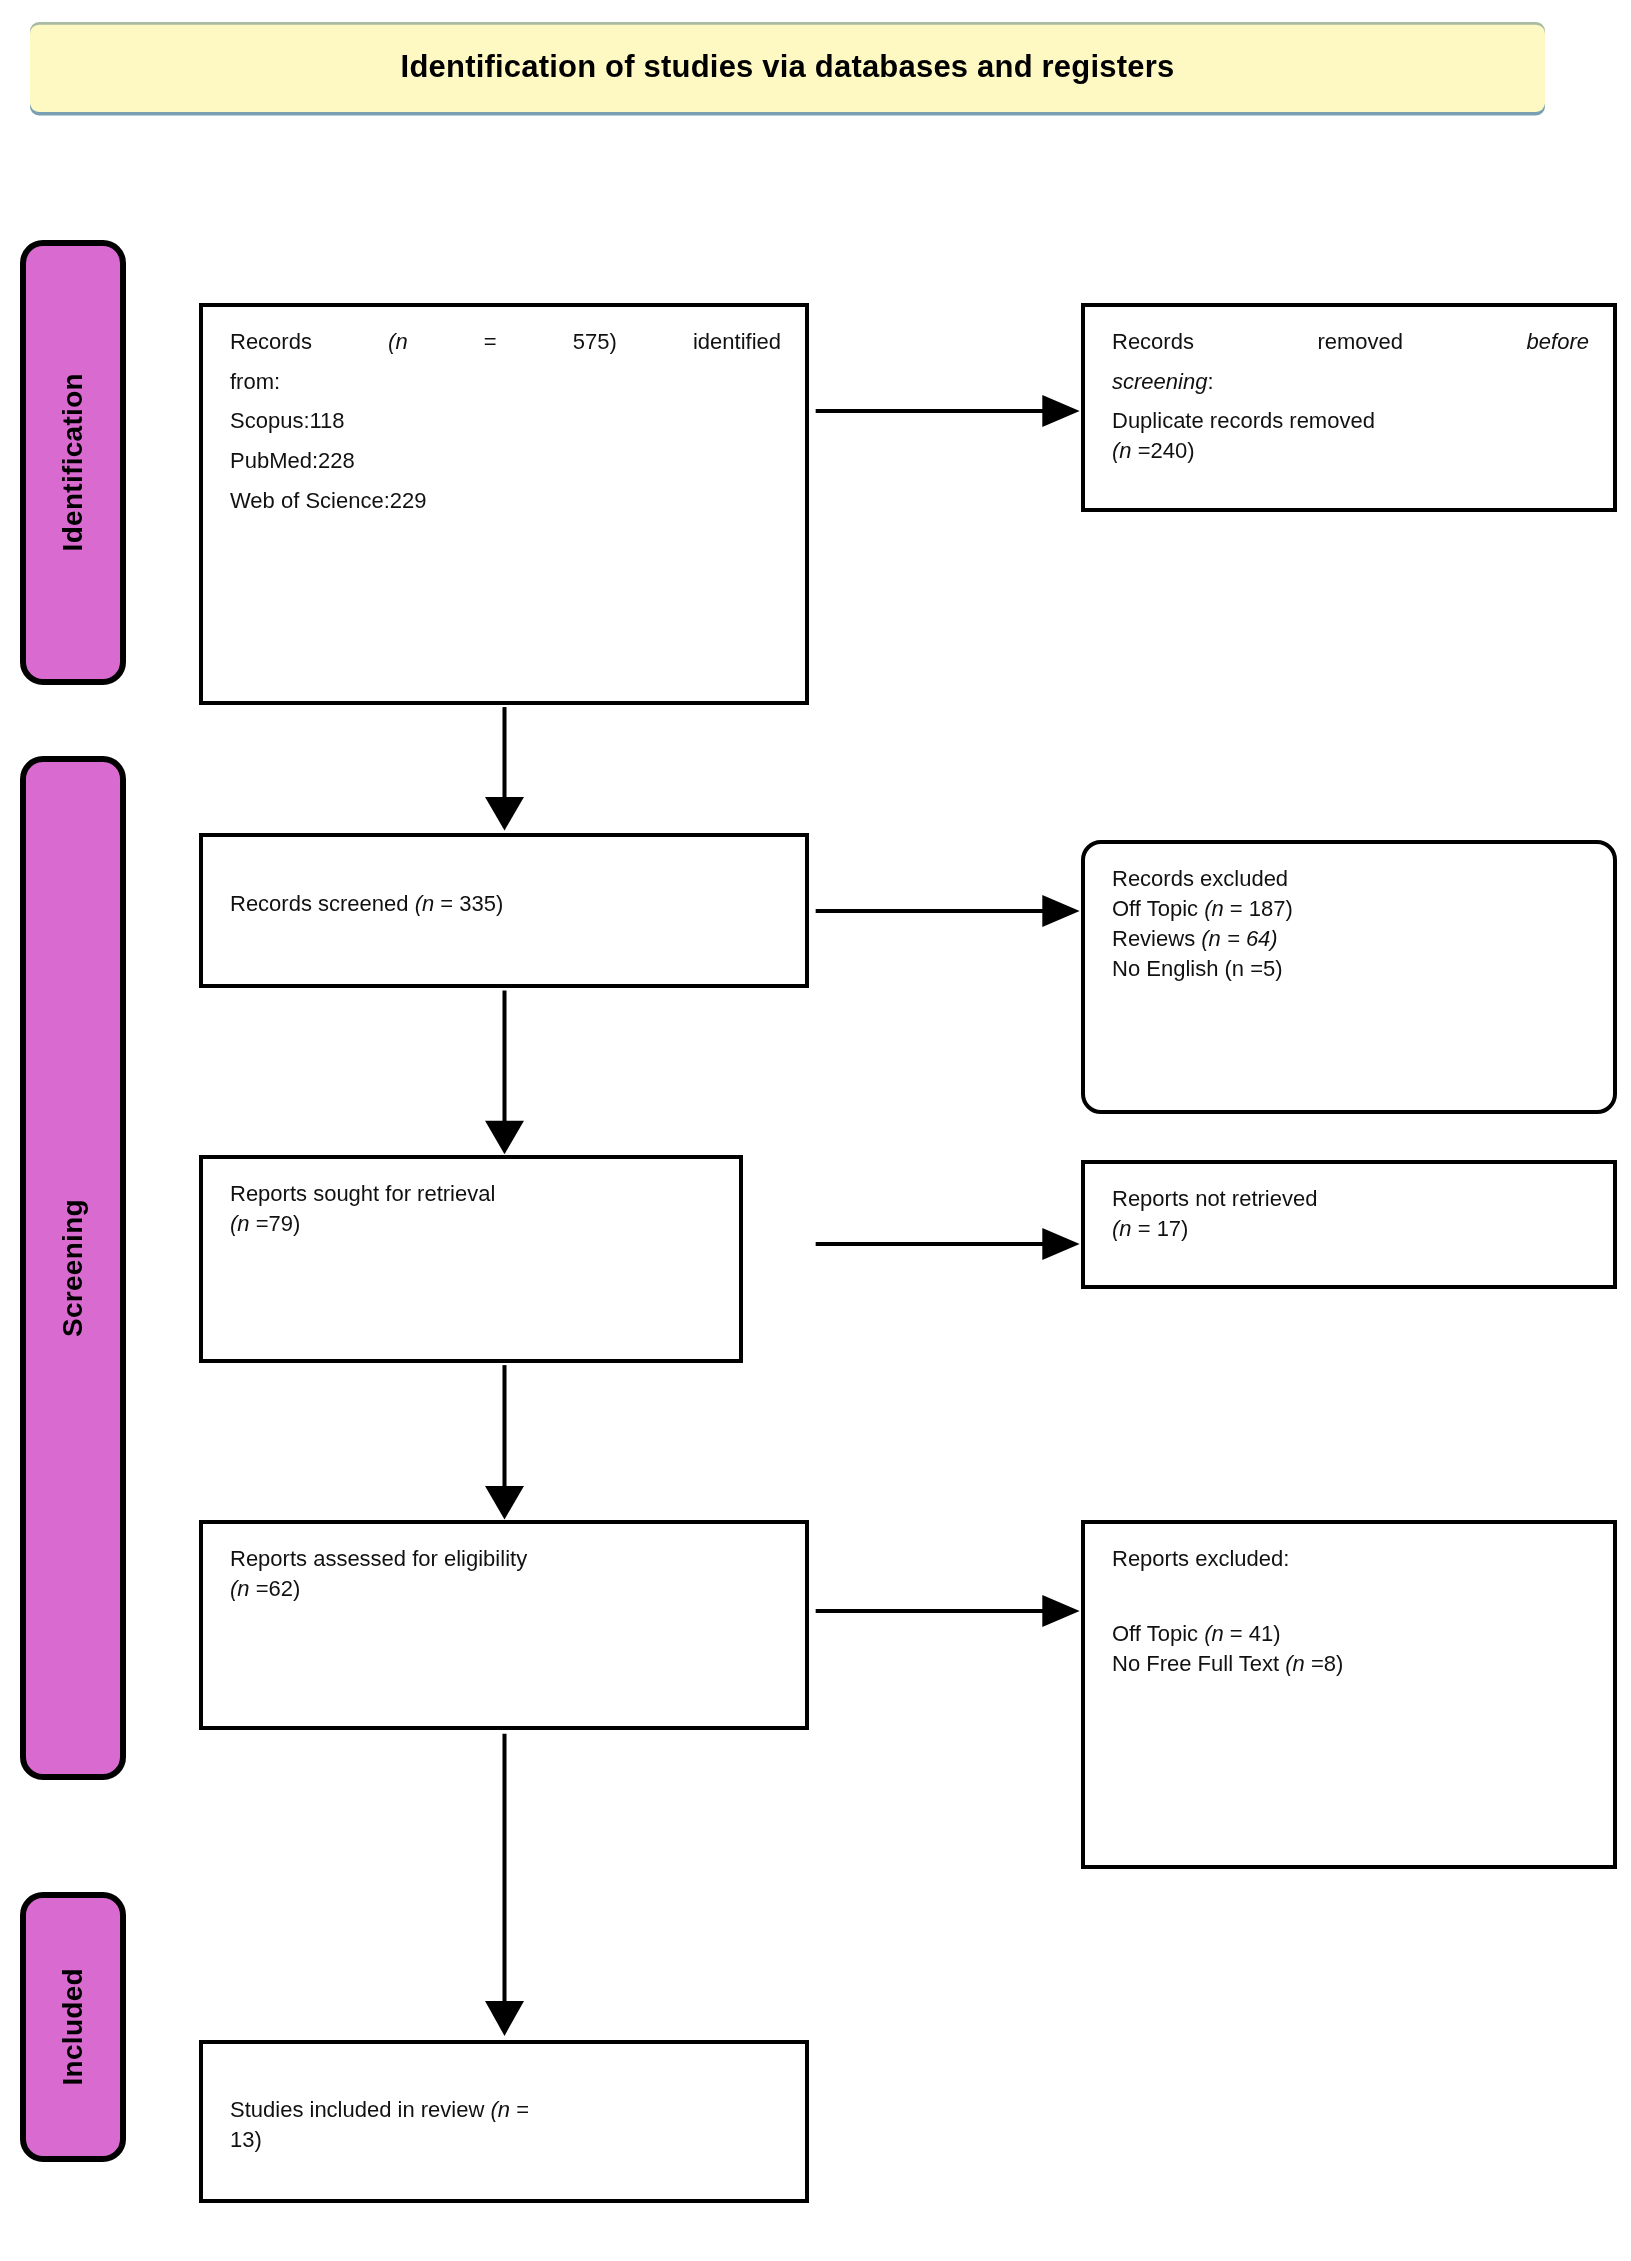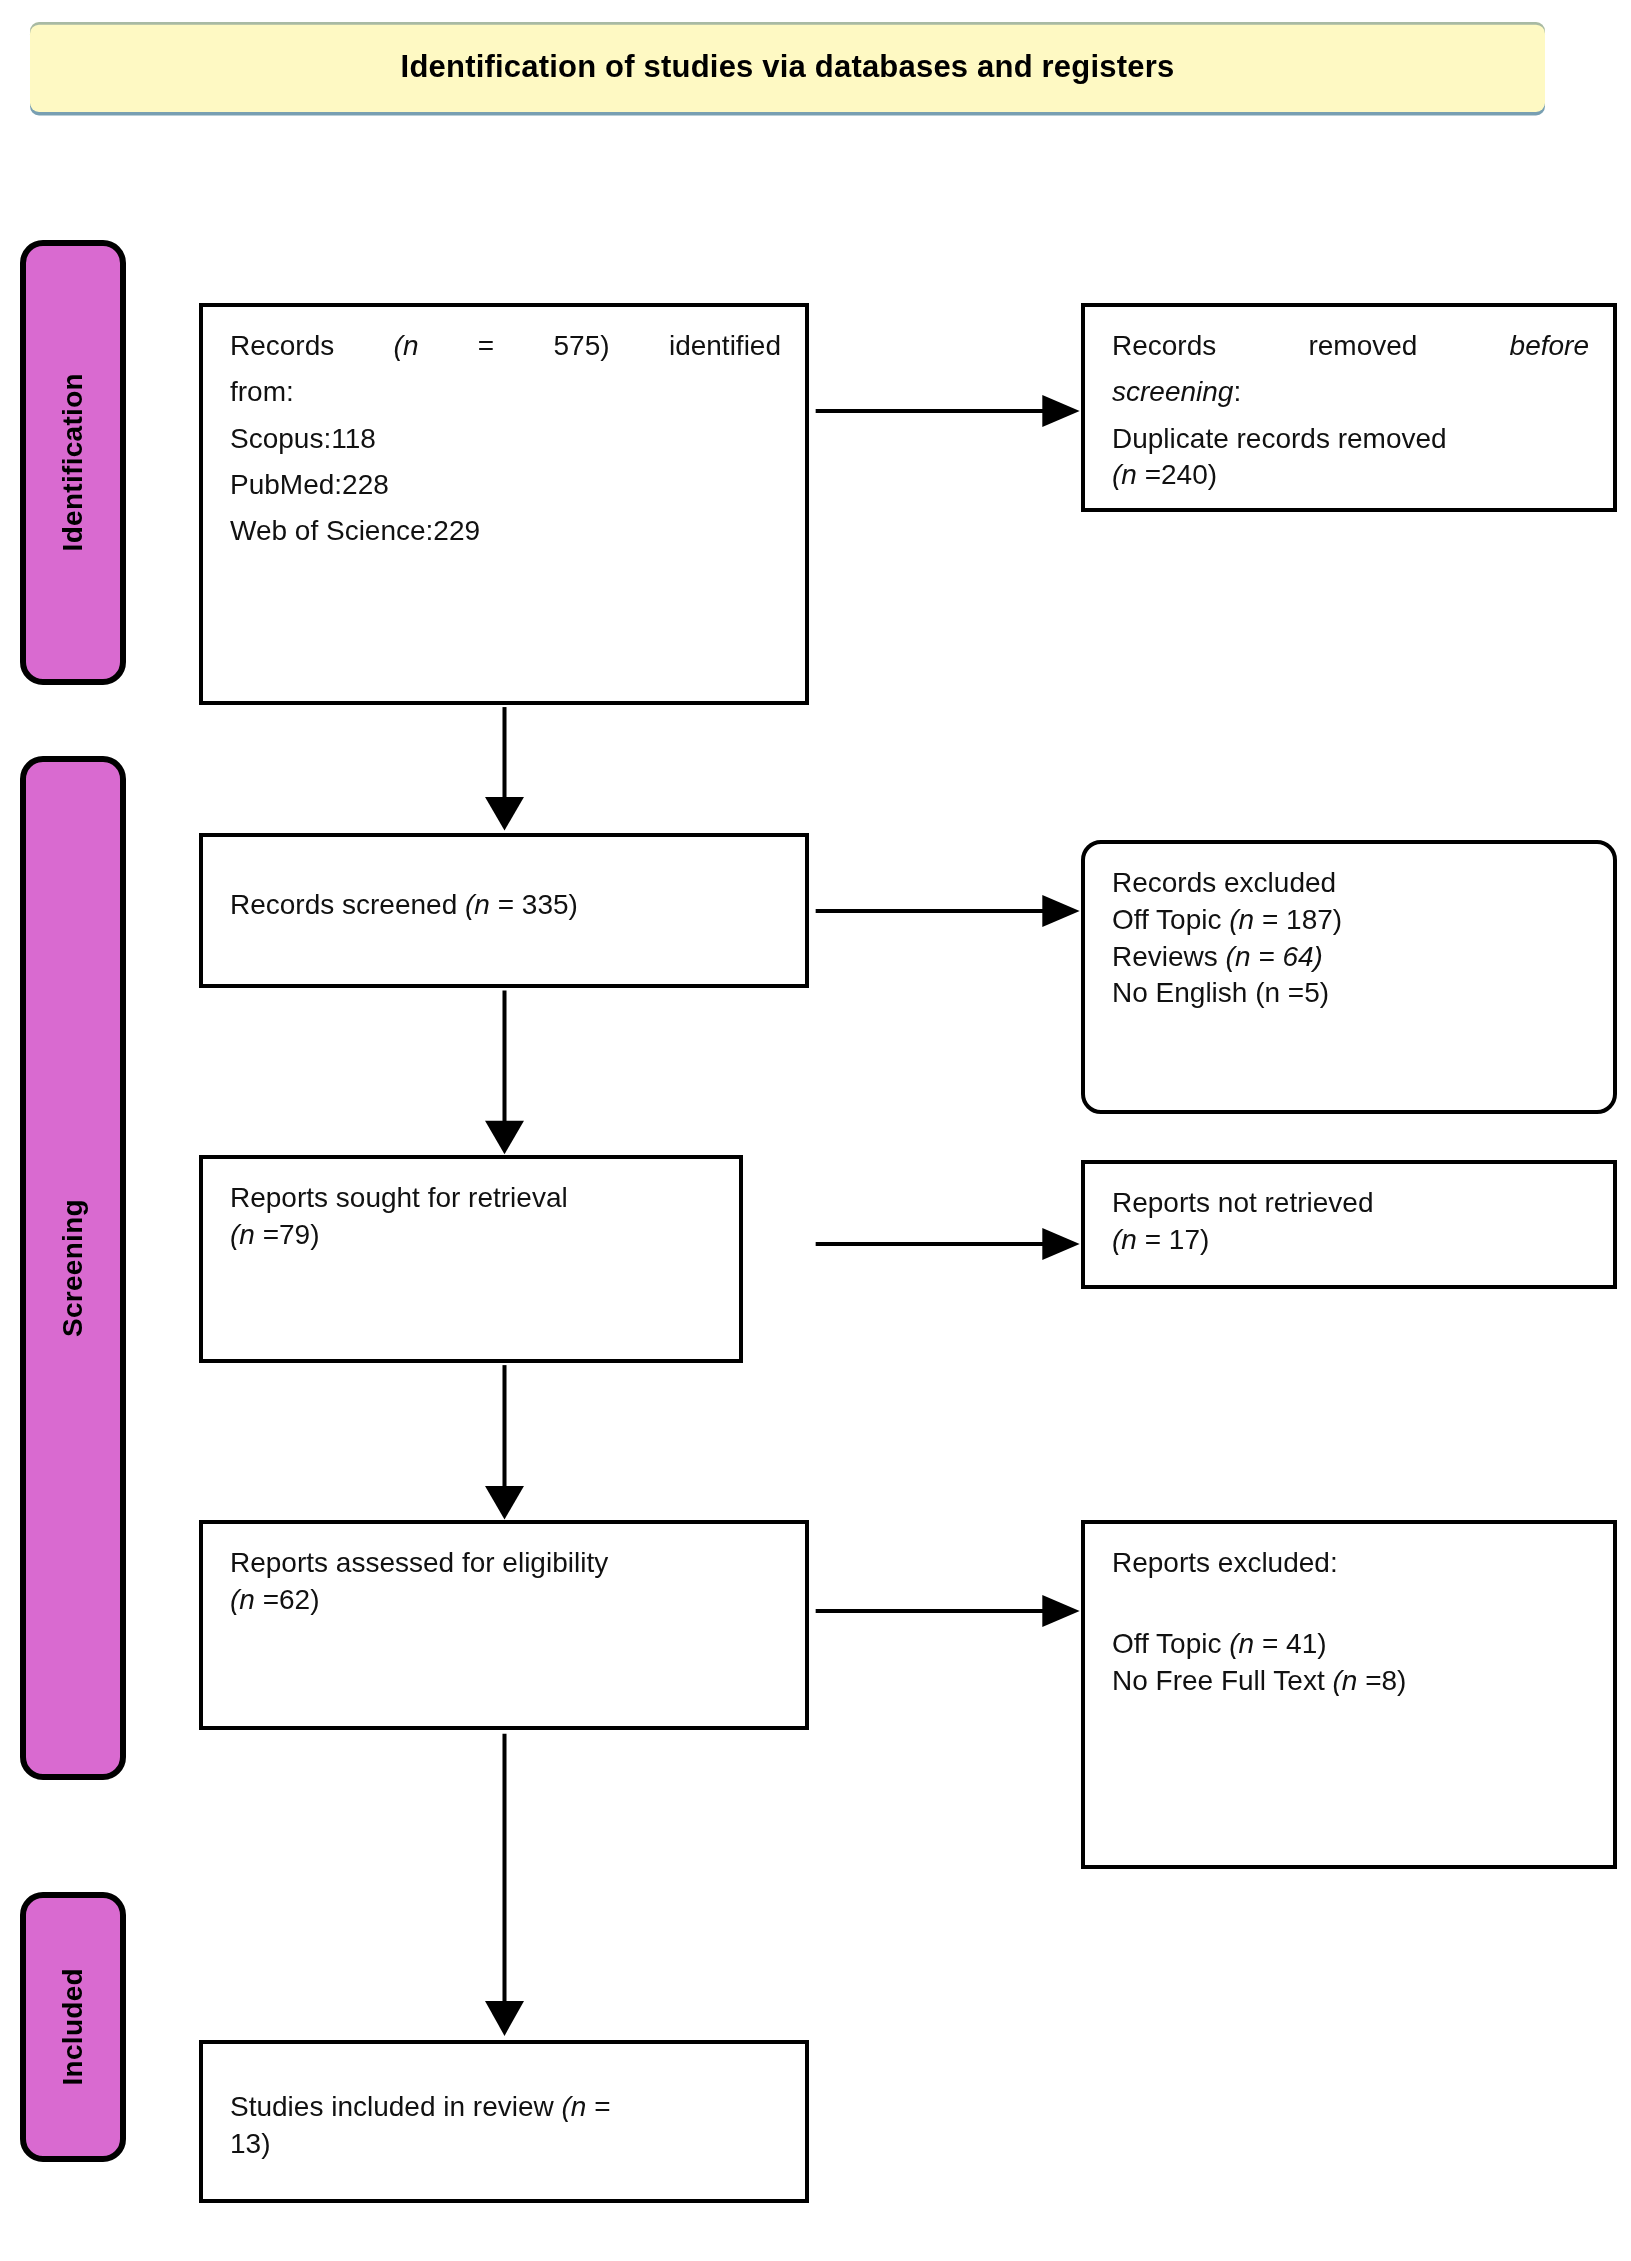--- a/index.html
+++ b/index.html
@@ -69,21 +69,21 @@
   
   .fbox {
     position: absolute;
     background: #ffffff;
     border: 4.7px solid #000000;
     box-sizing: border-box;
     padding: 23px 24px 13.5px 27px;
   }
   .fbox p {
     margin: 0 0 15px 0;
-    font-size: 28px;
+    font-size: 22px;
     line-height: 1.12;
     color: #111111;
   }
   .fbox p:last-child { margin-bottom: 0; }
   .fbox p.tight { margin-bottom: 5.4px; }
   .fbox p.gap   { margin-bottom: 50px; }
   .fbox p.justify { text-align: justify; text-align-last: justify; }
   .it { font-style: italic; }
 
   

